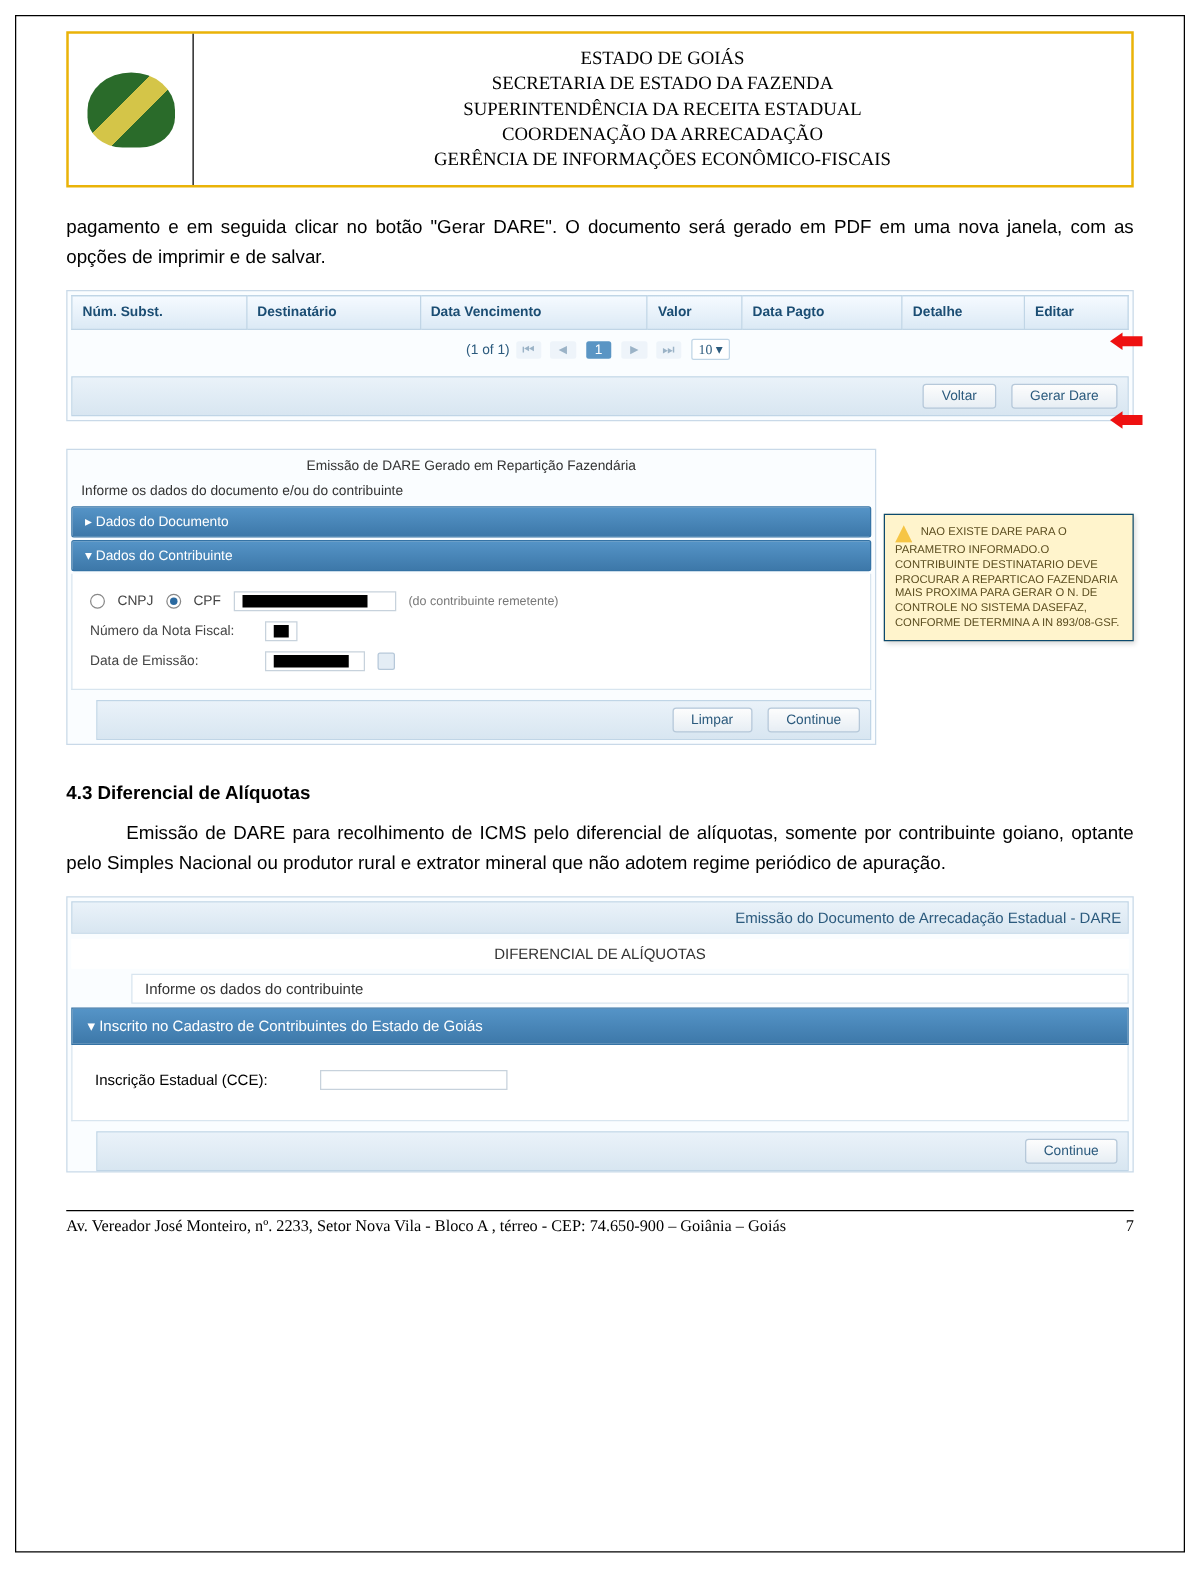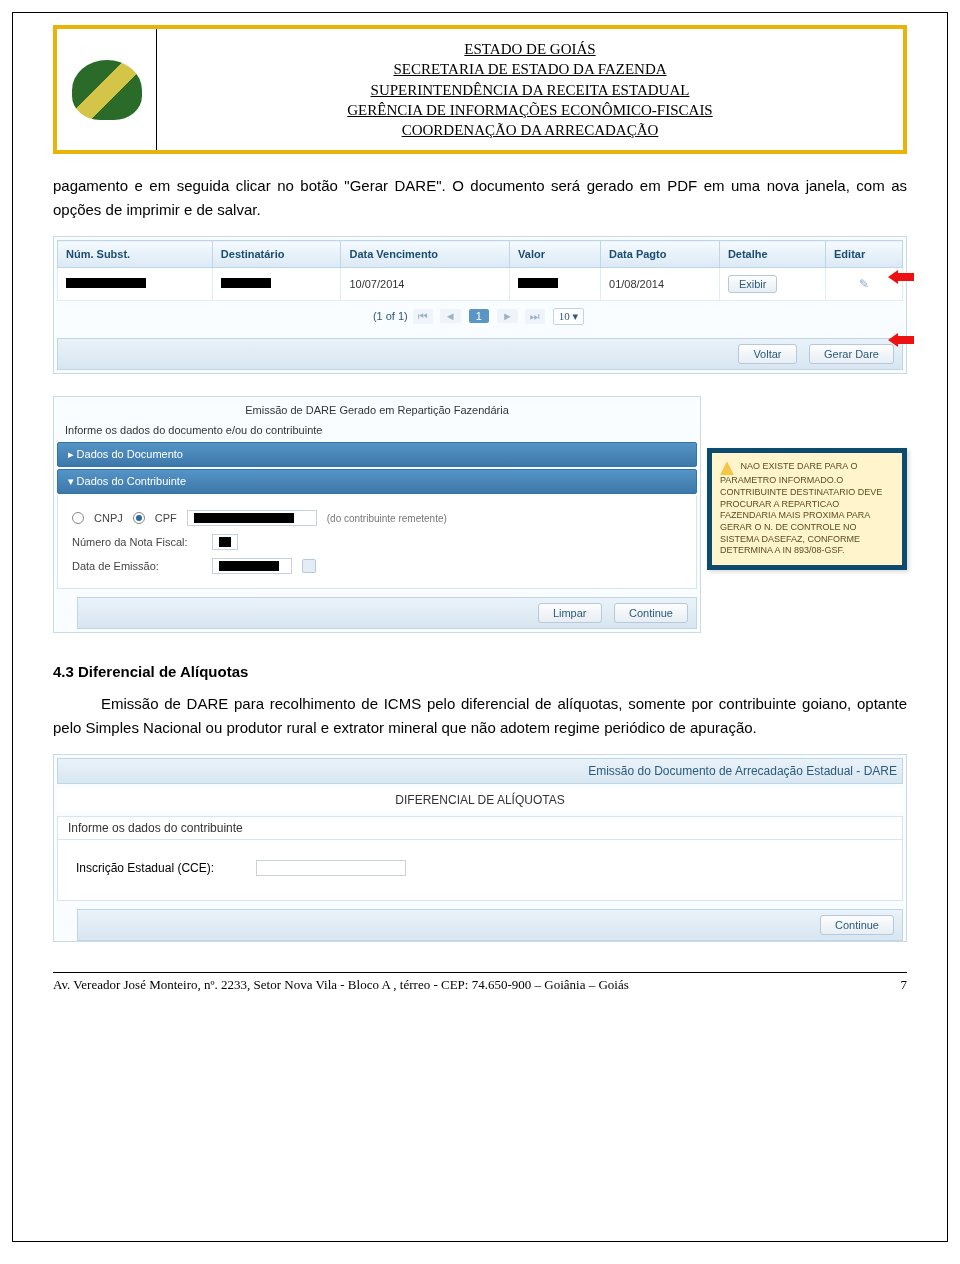--- a/index.html
+++ b/index.html
@@ -1,18 +1,18 @@
 <!DOCTYPE html>
 <html><head>
 <meta charset="utf-8">
 <style>
   * { box-sizing: border-box; margin: 0; padding: 0; }
   body { font-family: Arial, sans-serif; background: #fff; width: 960px; margin: 0 auto; color: #000; }
   .page { border: 1px solid #000; margin: 12px; padding: 0 40px 30px 40px; position: relative; min-height: 1230px; }
-  .header-box { border: 4px solid #eab308; margin: 12px 0 20px 0; display: flex; text-decoration: underline; }
+  .header-box { border: 2px solid #eab308; margin: 12px 0 20px 0; display: flex; }
   .logo-cell { border-right: 1px solid #000; width: 100px; display: flex; align-items: center; justify-content: center; padding: 10px; }
   .logo { width: 70px; height: 60px; background: linear-gradient(135deg, #2a6b2a 40%, #d4c548 40%, #d4c548 60%, #2a6b2a 60%); border-radius: 50% 50% 40% 40%; position: relative; }
   .header-text { flex: 1; padding: 10px; text-align: center; font-family: "Times New Roman", serif; font-size: 15px; line-height: 1.35; }
   .body-text { font-size: 15px; line-height: 1.6; text-align: justify; margin-bottom: 14px; }
   .indent { text-indent: 48px; }
 
   
   .shot1 { border: 1px solid #c9d9e8; background: #fafdff; padding: 3px; margin: 8px 0 22px 0; position: relative; }
   .tbl { width: 100%; border-collapse: collapse; font-size: 11px; }
   .tbl th { background: linear-gradient(#f5faff,#dbe9f5); padding: 7px 8px; text-align: left; color: #1b4d73; border: 1px solid #c0d5e6; font-weight: bold; }
@@ -37,75 +37,66 @@
   .section-lbl { font-size:11px; color:#333; padding:4px 8px; }
   .accord { background: linear-gradient(#5594c7,#3d78a9); color:#fff; font-size:11px; padding:5px 10px; border:1px solid #3573a5; border-radius:2px; margin:2px 0; cursor:pointer; }
   .form-body { background:#fff; border:1px solid #d8e5ef; border-top:none; padding:10px 14px; font-size:11px; color:#444; }
   .form-row { display:flex; align-items:center; gap:10px; padding:4px 0; }
   .radio { width:12px; height:12px; border:1px solid #888; border-radius:50%; display:inline-block; position:relative; }
   .radio.sel::after { content:''; position:absolute; left:2px; top:2px; width:6px; height:6px; background:#2b6aa0; border-radius:50%; }
   .tin { border:1px solid #c7d2dc; padding:2px 6px; font-size:11px; min-width:110px; height:16px; background:#fff; display:inline-block; }
   .blacked { background:#000; display:inline-block; height:10px; }
   .cal { display:inline-block; width:14px; height:14px; background:#e4edf5; border:1px solid #b6c8d9; border-radius:2px; }
   .formbtns { margin-top:8px; background:linear-gradient(#eaf2f9,#d8e6f1); border:1px solid #c0d5e6; padding:5px 8px; text-align:right;margin-left:20px; }
-  .warnbox { width:200px; background:#fff4cc; border:5px solid #0c4a6e; padding:8px; font-size:9px; line-height:1.3; color:#5b4d1f; box-shadow:2px 2px 4px rgba(0,0,0,.15); position:relative; align-self:flex-start; margin-top:52px; }
+  .warnbox { width:200px; background:#fff4cc; border:1px solid #0c4a6e; padding:8px; font-size:9px; line-height:1.3; color:#5b4d1f; box-shadow:2px 2px 4px rgba(0,0,0,.15); position:relative; align-self:flex-start; margin-top:52px; }
   .warnicon { display:inline-block; width:14px; height:14px; background:#f6c545; clip-path: polygon(50% 0, 100% 100%, 0 100%); margin-right:4px; vertical-align:top; }
 
   .h3 { font-weight:bold; font-size:15px; margin: 20px 0 12px 0; }
 
   
   .shot3 { background:#fafdff; border:1px solid #c9d9e8; padding:3px 3px 0 3px; margin: 8px 0 30px 0; }
   .bar { background:linear-gradient(#eaf2f9,#d8e6f1); border:1px solid #c0d5e6; padding:5px; text-align:right; font-size:12px; color:#2b5a7d; margin-bottom:4px; }
   .bar2 { background:#fff; padding:5px; text-align:center; font-size:12px; color:#333; margin-bottom:4px; }
-  .shot3 .section-lbl2 { font-size:12px; padding:4px 10px; color:#333; background:#fff; border:1px solid #d8e5ef; }
+  .shot3 .section-lbl2 { font-size:12px; padding:4px 10px; color:#333; background:#fff; border:1px solid #d8e5ef;margin-left:48px; }
   .shot3 .accord2 { background:linear-gradient(#5594c7,#3d78a9); color:#fff; font-size:12px; padding:7px 12px; border:1px solid #3573a5; margin-top:3px; }
   .shot3 .body3 { background:#fff; border:1px solid #d8e5ef; border-top:none; padding:16px 18px 20px 18px; font-size:12px; }
   .footer-line { border-top:1px solid #000; margin-top:30px; padding-top:4px; font-size:13px; text-align:left; display:flex; justify-content:space-between; font-family:"Times New Roman",serif; }
   .muted { color:#777; font-size:10px; }
 </style>
 </head>
 <body>
 
 <div class="page">
 
   <div class="header-box">
     <div class="logo-cell">
         <div class="logo"></div>
       </div>
     <div class="header-text">
       <div>ESTADO DE GOIÁS</div>
       <div>SECRETARIA DE ESTADO DA FAZENDA</div>
       <div>SUPERINTENDÊNCIA DA RECEITA ESTADUAL</div>
+      <div>COORDENAÇÃO DA ARRECADAÇÃO</div>
       <div>GERÊNCIA DE INFORMAÇÕES ECONÔMICO-FISCAIS</div>
-      <div>COORDENAÇÃO DA ARRECADAÇÃO</div>
     </div>
   </div>
 
   <p class="body-text">pagamento e em seguida clicar no botão "Gerar DARE". O documento será gerado em PDF em uma nova janela, com as opções de imprimir e de salvar.</p>
 
   <div class="shot1">
     <table class="tbl">
       <tbody>
           <tr>
         <th>Núm. Subst.</th>
         <th>Destinatário</th>
         <th>Data Vencimento</th>
         <th>Valor</th>
         <th>Data Pagto</th>
         <th>Detalhe</th>
         <th>Editar</th>
-      </tr>
-      <tr>
-        <td><span class="blackcell" style="width:80px"></span></td>
-        <td><span class="blackcell" style="width:50px"></span></td>
-        <td>10/07/2014</td>
-        <td><span class="blackcell" style="width:40px"></span></td>
-        <td>01/08/2014</td>
-        <td><span class="btn-exibir">Exibir</span></td>
-        <td style="text-align:center"><span class="pencil">✎</span></td>
       </tr>
     </tbody>
       </table>
     <div class="pager">
       <span>(1 of 1)</span>
       <span class="nav">⏮</span>
       <span class="nav">◄</span>
       <span class="pg">1</span>
       <span class="nav">►</span>
       <span class="nav">⏭</span>
@@ -156,20 +147,21 @@
     </div>
   </div>
 
   <div class="h3">4.3 Diferencial de Alíquotas</div>
   <p class="body-text indent">Emissão de DARE para recolhimento de ICMS pelo diferencial de alíquotas, somente por contribuinte goiano, optante pelo Simples Nacional ou produtor rural e extrator mineral que não adotem regime periódico de apuração.</p>
 
   <div class="shot3">
     <div class="bar">Emissão do Documento de Arrecadação Estadual - DARE</div>
     <div class="bar2">DIFERENCIAL DE ALÍQUOTAS</div>
     <div class="section-lbl2">Informe os dados do contribuinte</div>
+    <div class="accord2">▾ Inscrito no Cadastro de Contribuintes do Estado de Goiás</div>
     <div class="body3">
       <div class="form-row">
         <span style="width:170px">Inscrição Estadual (CCE):</span>
         <span class="tin" style="min-width:150px"></span>
       </div>
     </div>
     <div class="formbtns">
       <span class="linkbtn">Continue</span>
     </div>
   </div>

